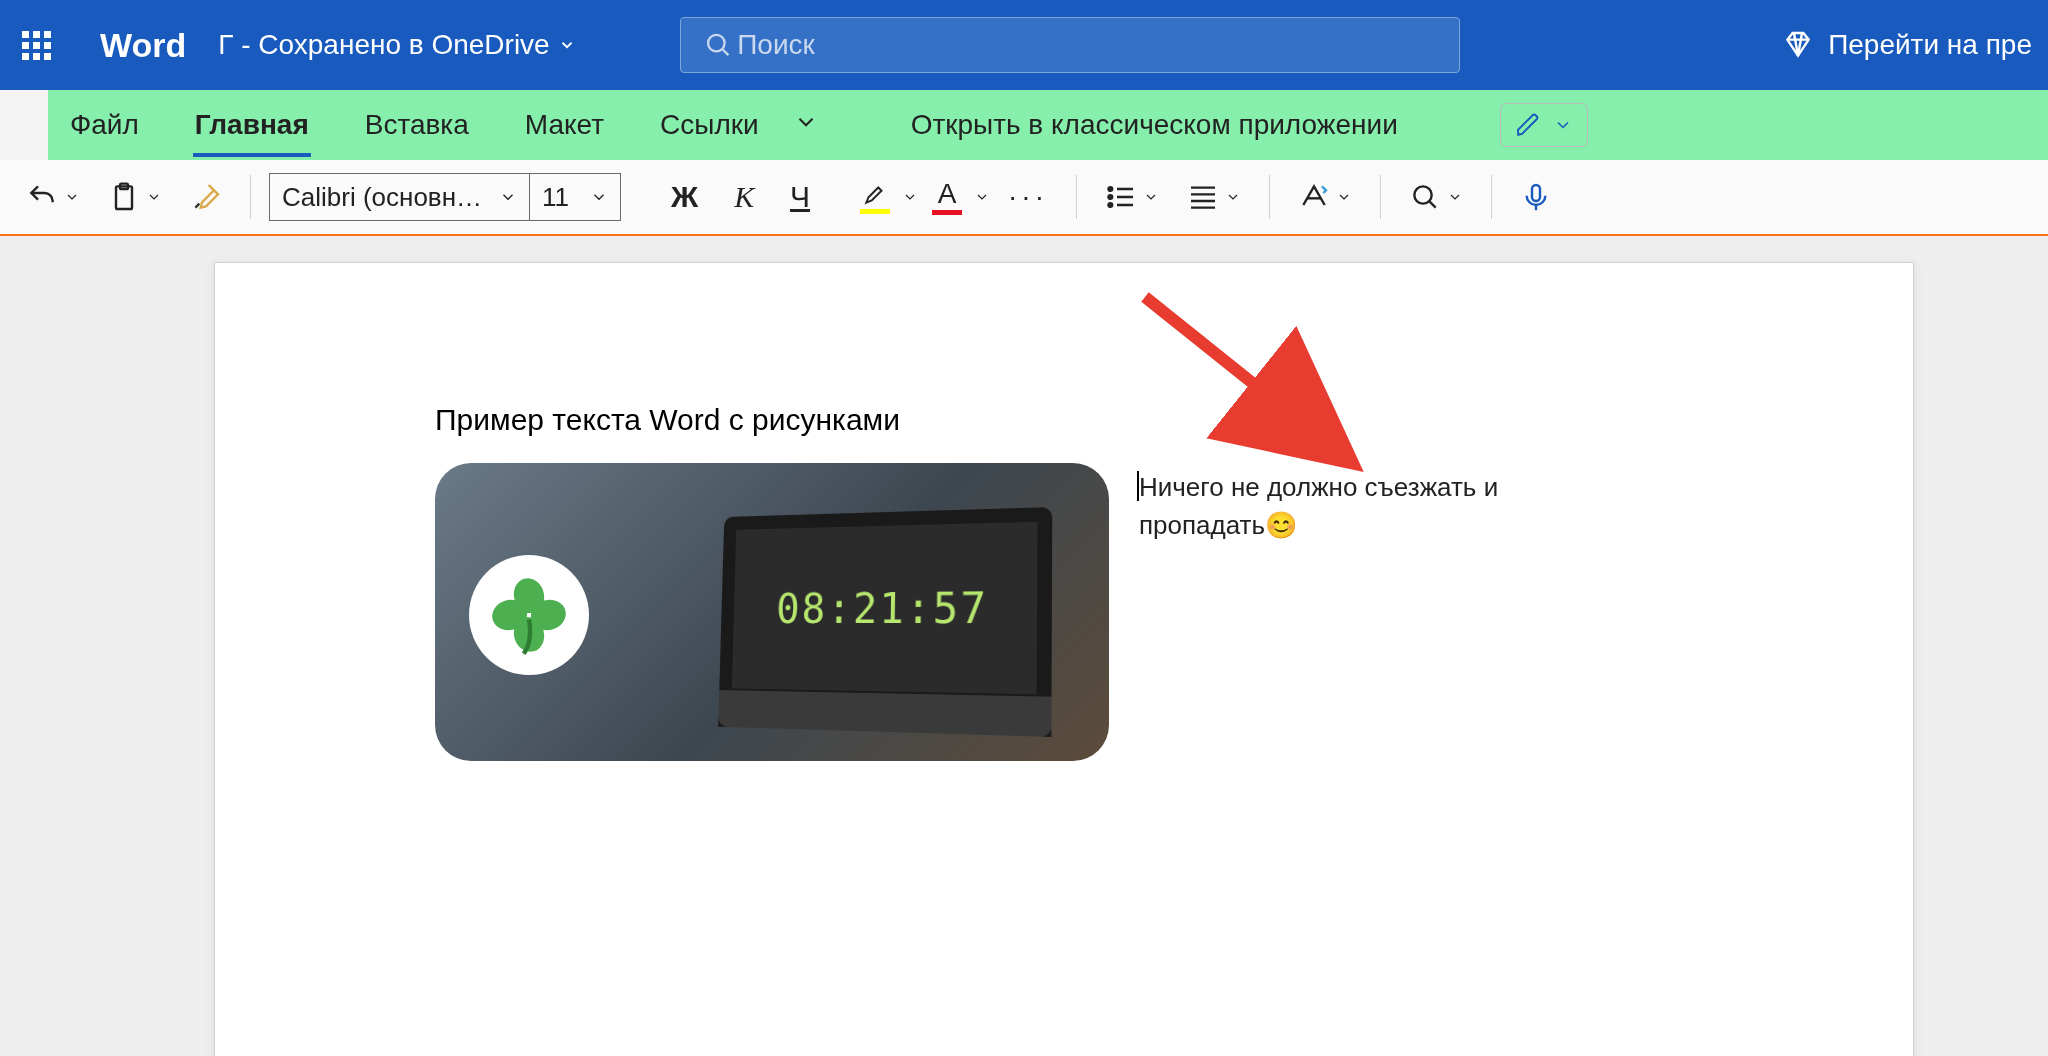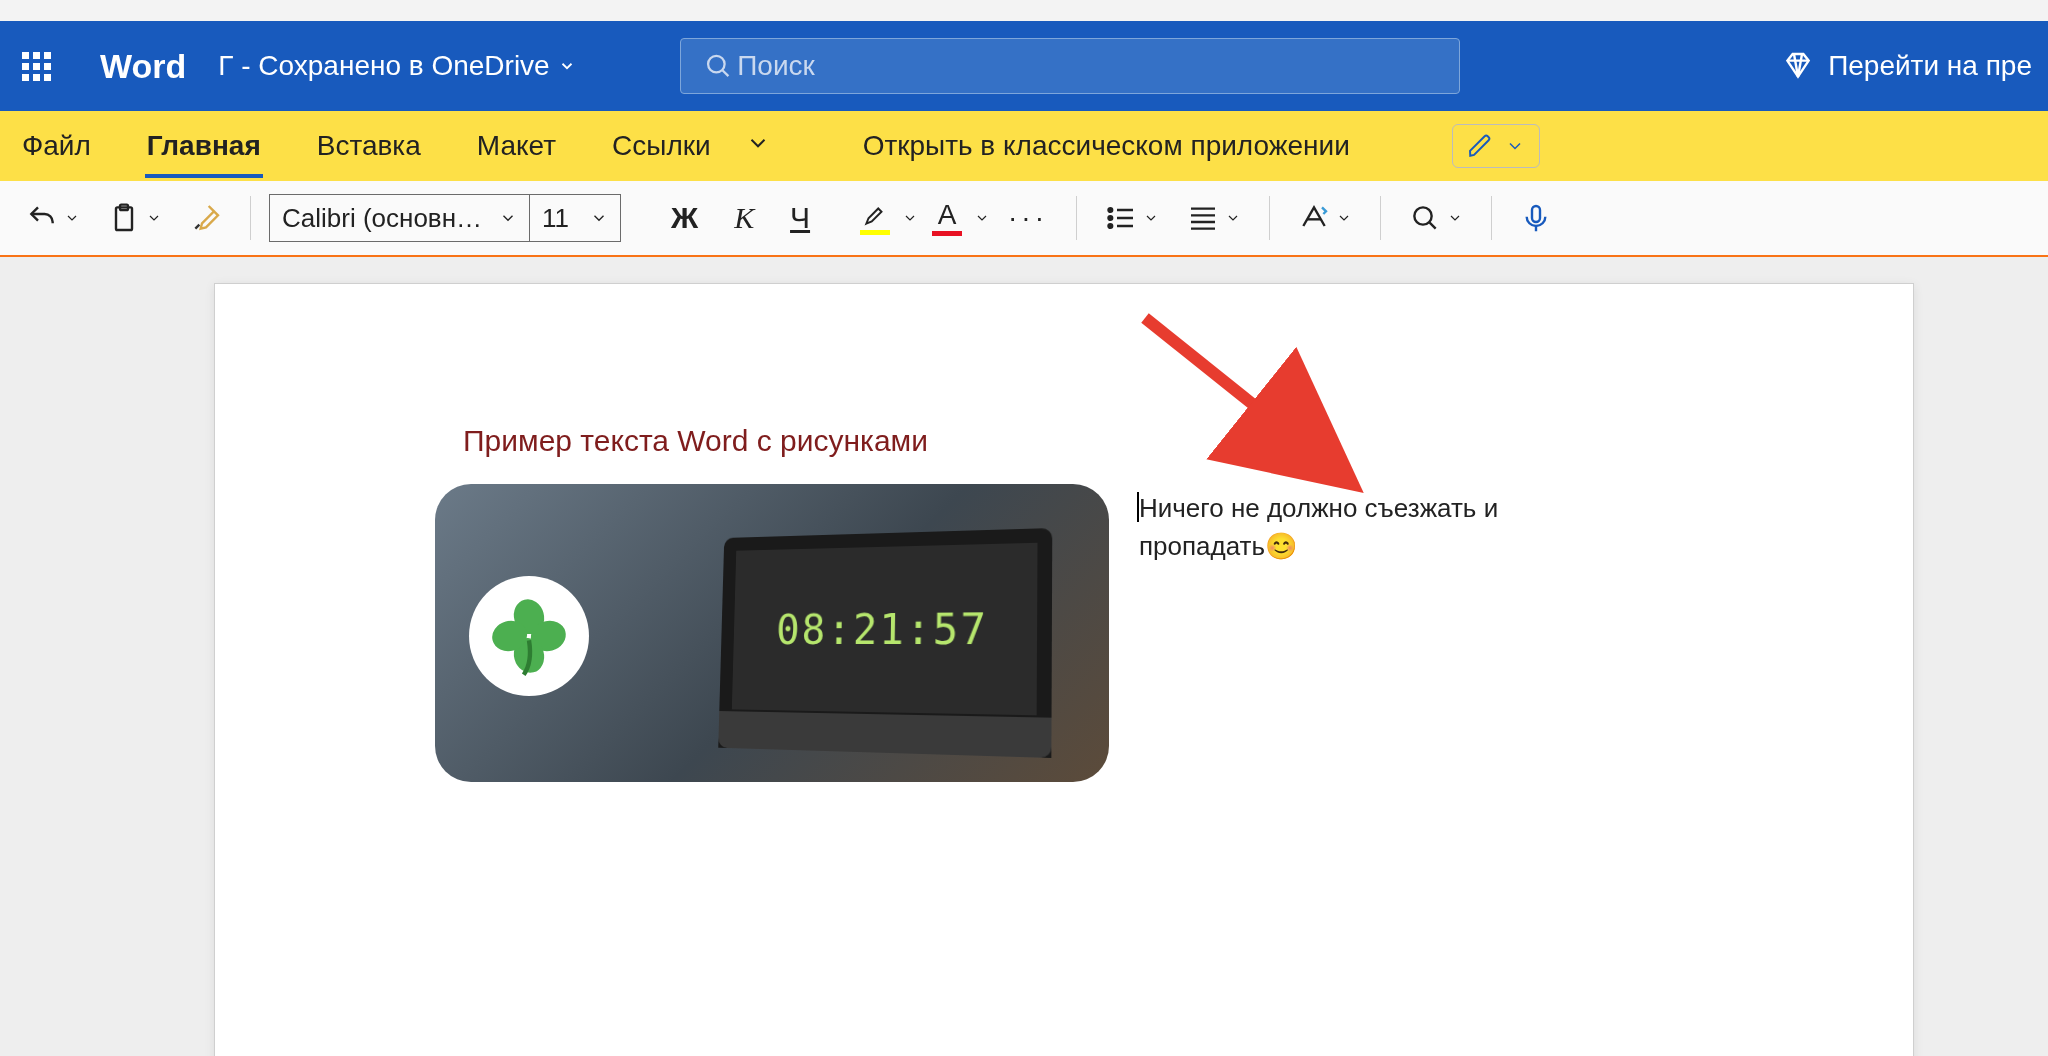--- a/index.html
+++ b/index.html
@@ -11,21 +11,20 @@
     overflow: hidden;
   }
   .titlebar {
     background: #185abd;
     height: 90px;
     display: flex;
     align-items: center;
     color: #fff;
     padding: 0 16px;
     gap: 24px;
-    margin-top: 21px;
   }
   .app-launcher {
     width: 40px; height: 40px;
     display: grid;
     grid-template-columns: repeat(3, 7px);
     grid-template-rows: repeat(3, 7px);
     gap: 4px;
     align-content: center;
     justify-content: center;
     cursor: pointer;
@@ -57,28 +56,29 @@
   .search input::placeholder { color: #c9d8ef; }
   .premium {
     margin-left: auto;
     display: flex;
     align-items: center;
     gap: 14px;
     font-size: 28px;
     cursor: pointer;
   }
   .tabs {
-    background: #fde047;
+    background: #86efac;
     height: 70px;
     display: flex;
     align-items: center;
     padding: 0 20px;
     gap: 52px;
     font-size: 28px;
     color: #222;
+    margin-left: 48px;
   }
   .tab { cursor: pointer; padding: 6px 2px; position: relative; }
   .tab.active { font-weight: 600; }
   .tab.active::after {
     content: "";
     position: absolute;
     left: 0; right: 0; bottom: -10px;
     height: 4px;
     background: #185abd;
   }
@@ -133,21 +133,21 @@
   .page {
     background: #fff;
     width: 1700px;
     margin-left: 214px;
     height: 900px;
     border: 1px solid #cfcfcf;
     box-shadow: 0 2px 10px rgba(0,0,0,0.08);
     position: relative;
     padding: 140px 220px 0 220px;
   }
-  .doc-title { font-size: 30px; color: #7f1d1d; margin-bottom: 26px; margin-left: 28px; }
+  .doc-title { font-size: 30px; color: #000000; margin-bottom: 26px; }
   .content-row { display: flex; gap: 30px; align-items: flex-start; }
   .doc-image {
     width: 674px; height: 298px;
     border-radius: 36px;
     background: linear-gradient(135deg, #6b7a88 0%, #3d4750 55%, #5c4b3a 100%);
     position: relative;
     overflow: hidden;
   }
   .laptop {
     position: absolute;

